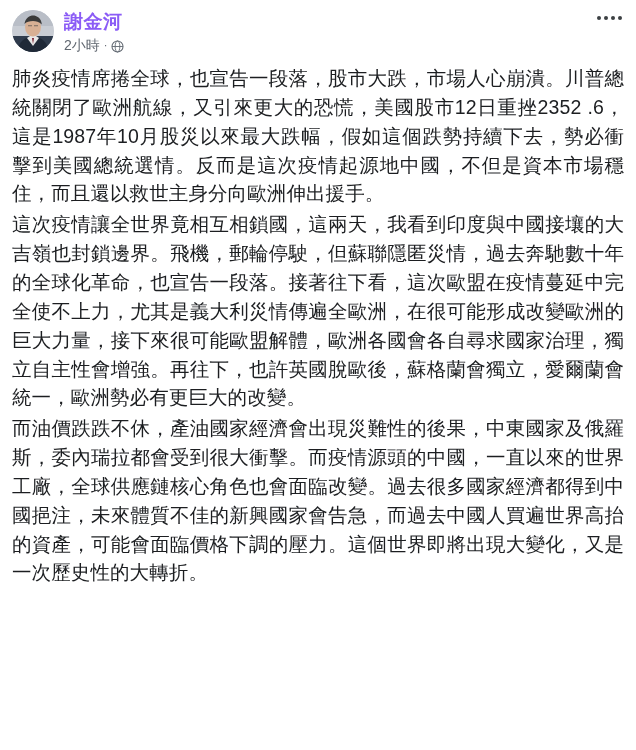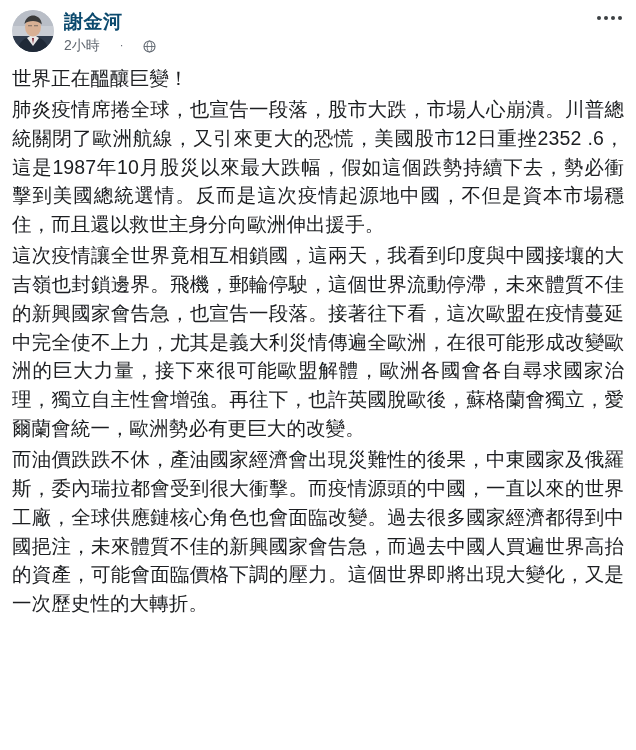--- a/index.html
+++ b/index.html
@@ -38,32 +38,32 @@
   .header-text {
     margin-left: 10px;
     padding-top: 1px;
     display: flex;
     flex-direction: column;
     justify-content: center;
   }
   .author {
     font-size: 19px;
     font-weight: bold;
-    color: #0c4a6e;
+    color: #8b5cf6;
     line-height: 22px;
     letter-spacing: 0.5px;
   }
   .meta {
     font-size: 14px;
     color: #606770;
     line-height: 18px;
     margin-top: 3px;
     display: flex;
     align-items: center;
-    gap: 20px;
+    gap: 4px;
   }
   .meta .dot {
     font-size: 11px;
     color: #606770;
   }
   .globe-icon {
     display: inline-flex;
     align-items: center;
     position: relative;
     top: 1px;
@@ -145,19 +145,18 @@
 
     <div class="menu-button">
       <i></i>
       <i></i>
       <i></i>
       <i></i>
     </div>
   </div>
 
   <div class="post-body">
-    <p>世界正在醞釀巨變！</p>
     <p>肺炎疫情席捲全球，也宣告一段落，股市大跌，市場人心崩潰。川普總統關閉了歐洲航線，又引來更大的恐慌，美國股市12日重挫2352 .6，這是1987年10月股災以來最大跌幅，假如這個跌勢持續下去，勢必衝擊到美國總統選情。反而是這次疫情起源地中國，不但是資本市場穩住，而且還以救世主身分向歐洲伸出援手。</p>
-    <p>這次疫情讓全世界竟相互相鎖國，這兩天，我看到印度與中國接壤的大吉嶺也封鎖邊界。飛機，郵輪停駛，這個世界流動停滯，未來體質不佳的新興國家會告急，也宣告一段落。接著往下看，這次歐盟在疫情蔓延中完全使不上力，尤其是義大利災情傳遍全歐洲，在很可能形成改變歐洲的巨大力量，接下來很可能歐盟解體，歐洲各國會各自尋求國家治理，獨立自主性會增強。再往下，也許英國脫歐後，蘇格蘭會獨立，愛爾蘭會統一，歐洲勢必有更巨大的改變。</p>
+    <p>這次疫情讓全世界竟相互相鎖國，這兩天，我看到印度與中國接壤的大吉嶺也封鎖邊界。飛機，郵輪停駛，但蘇聯隱匿災情，過去奔馳數十年的全球化革命，也宣告一段落。接著往下看，這次歐盟在疫情蔓延中完全使不上力，尤其是義大利災情傳遍全歐洲，在很可能形成改變歐洲的巨大力量，接下來很可能歐盟解體，歐洲各國會各自尋求國家治理，獨立自主性會增強。再往下，也許英國脫歐後，蘇格蘭會獨立，愛爾蘭會統一，歐洲勢必有更巨大的改變。</p>
     <p>而油價跌跌不休，產油國家經濟會出現災難性的後果，中東國家及俄羅斯，委內瑞拉都會受到很大衝擊。而疫情源頭的中國，一直以來的世界工廠，全球供應鏈核心角色也會面臨改變。過去很多國家經濟都得到中國挹注，未來體質不佳的新興國家會告急，而過去中國人買遍世界高抬的資產，可能會面臨價格下調的壓力。這個世界即將出現大變化，又是一次歷史性的大轉折。</p>
   </div>
 
 </div>
 
 </body></html>

